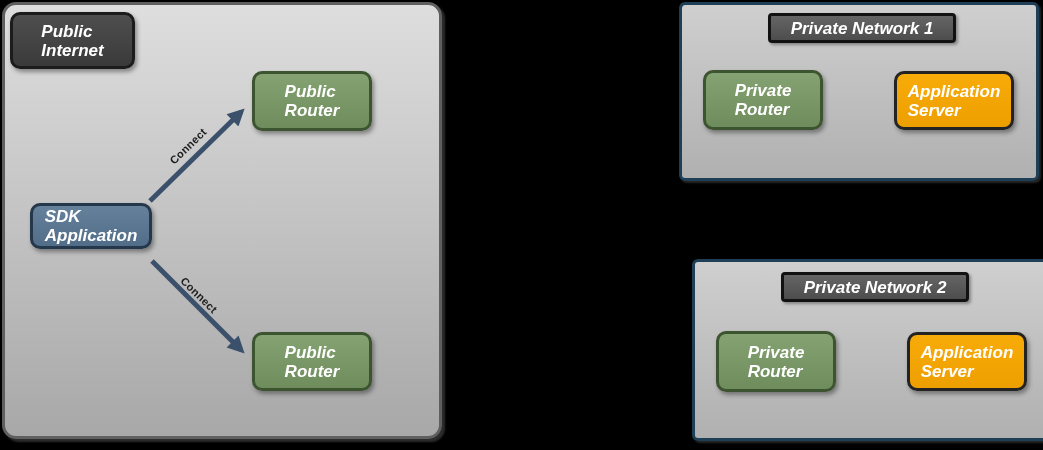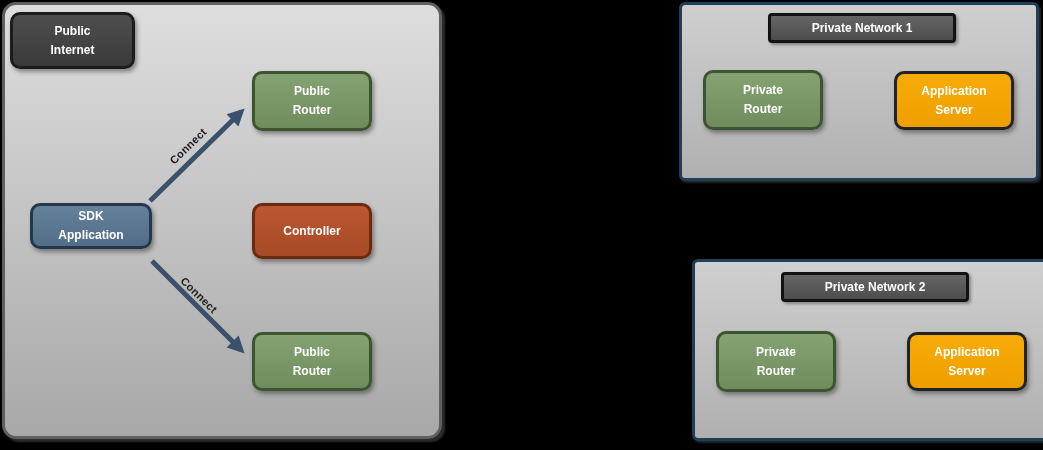--- a/index.html
+++ b/index.html
@@ -25,21 +25,21 @@
     box-shadow:2px 2px 2px rgba(125,125,125,0.3);
   }
   .node{
     position:absolute;box-sizing:border-box;
     display:flex;align-items:center;justify-content:center;
     border-radius:10px;text-align:center;
     box-shadow:2px 3px 4px rgba(35,35,35,0.45);
   }
   .node-text{
     white-space:pre-line;color:#ffffff;font-weight:bold;
-    font-size:12px;line-height:19px;text-align:center;
+    font-size:17px;line-height:19px;text-align:left;font-style:italic;
   }
   .dark{background:linear-gradient(#4e4e4e,#3a3a3a);border:3px solid #1c1c1c;}
   .green{background:linear-gradient(#85a272,#6e8c5c);border:3px solid #3d5430;}
   .slate{background:linear-gradient(#66819b,#526d87);border:3px solid #25374b;}
   .rust{background:linear-gradient(#bb5732,#a74a26);border:3px solid #6b2a10;}
   .orange{background:linear-gradient(#f7ab08,#ee9f00);border:3px solid #232323;}
   .title-chip{
     position:absolute;box-sizing:border-box;
     width:188px;height:30px;
     display:flex;align-items:center;justify-content:center;
@@ -70,23 +70,20 @@
     <div class="node green" style="left:247px;top:66px;width:120px;height:60px">
       <span class="node-text">Public
 Router</span>
     </div>
 
     <div class="node slate" style="left:25px;top:198px;width:122px;height:46px">
       <span class="node-text">SDK
 Application</span>
     </div>
 
-    <div class="node rust" style="left:247px;top:198px;width:120px;height:56px">
-      <span class="node-text">Controller</span>
-    </div>
 
     <div class="node green" style="left:247px;top:327px;width:120px;height:59px">
       <span class="node-text">Public
 Router</span>
     </div>
   </section>
 
   <svg class="edges" width="1043" height="450" viewBox="0 0 1043 450">
     <defs>
       <marker id="arrowhead" viewBox="0 0 10 10" refX="7" refY="5" markerWidth="3.8" markerHeight="3.4" orient="auto">

